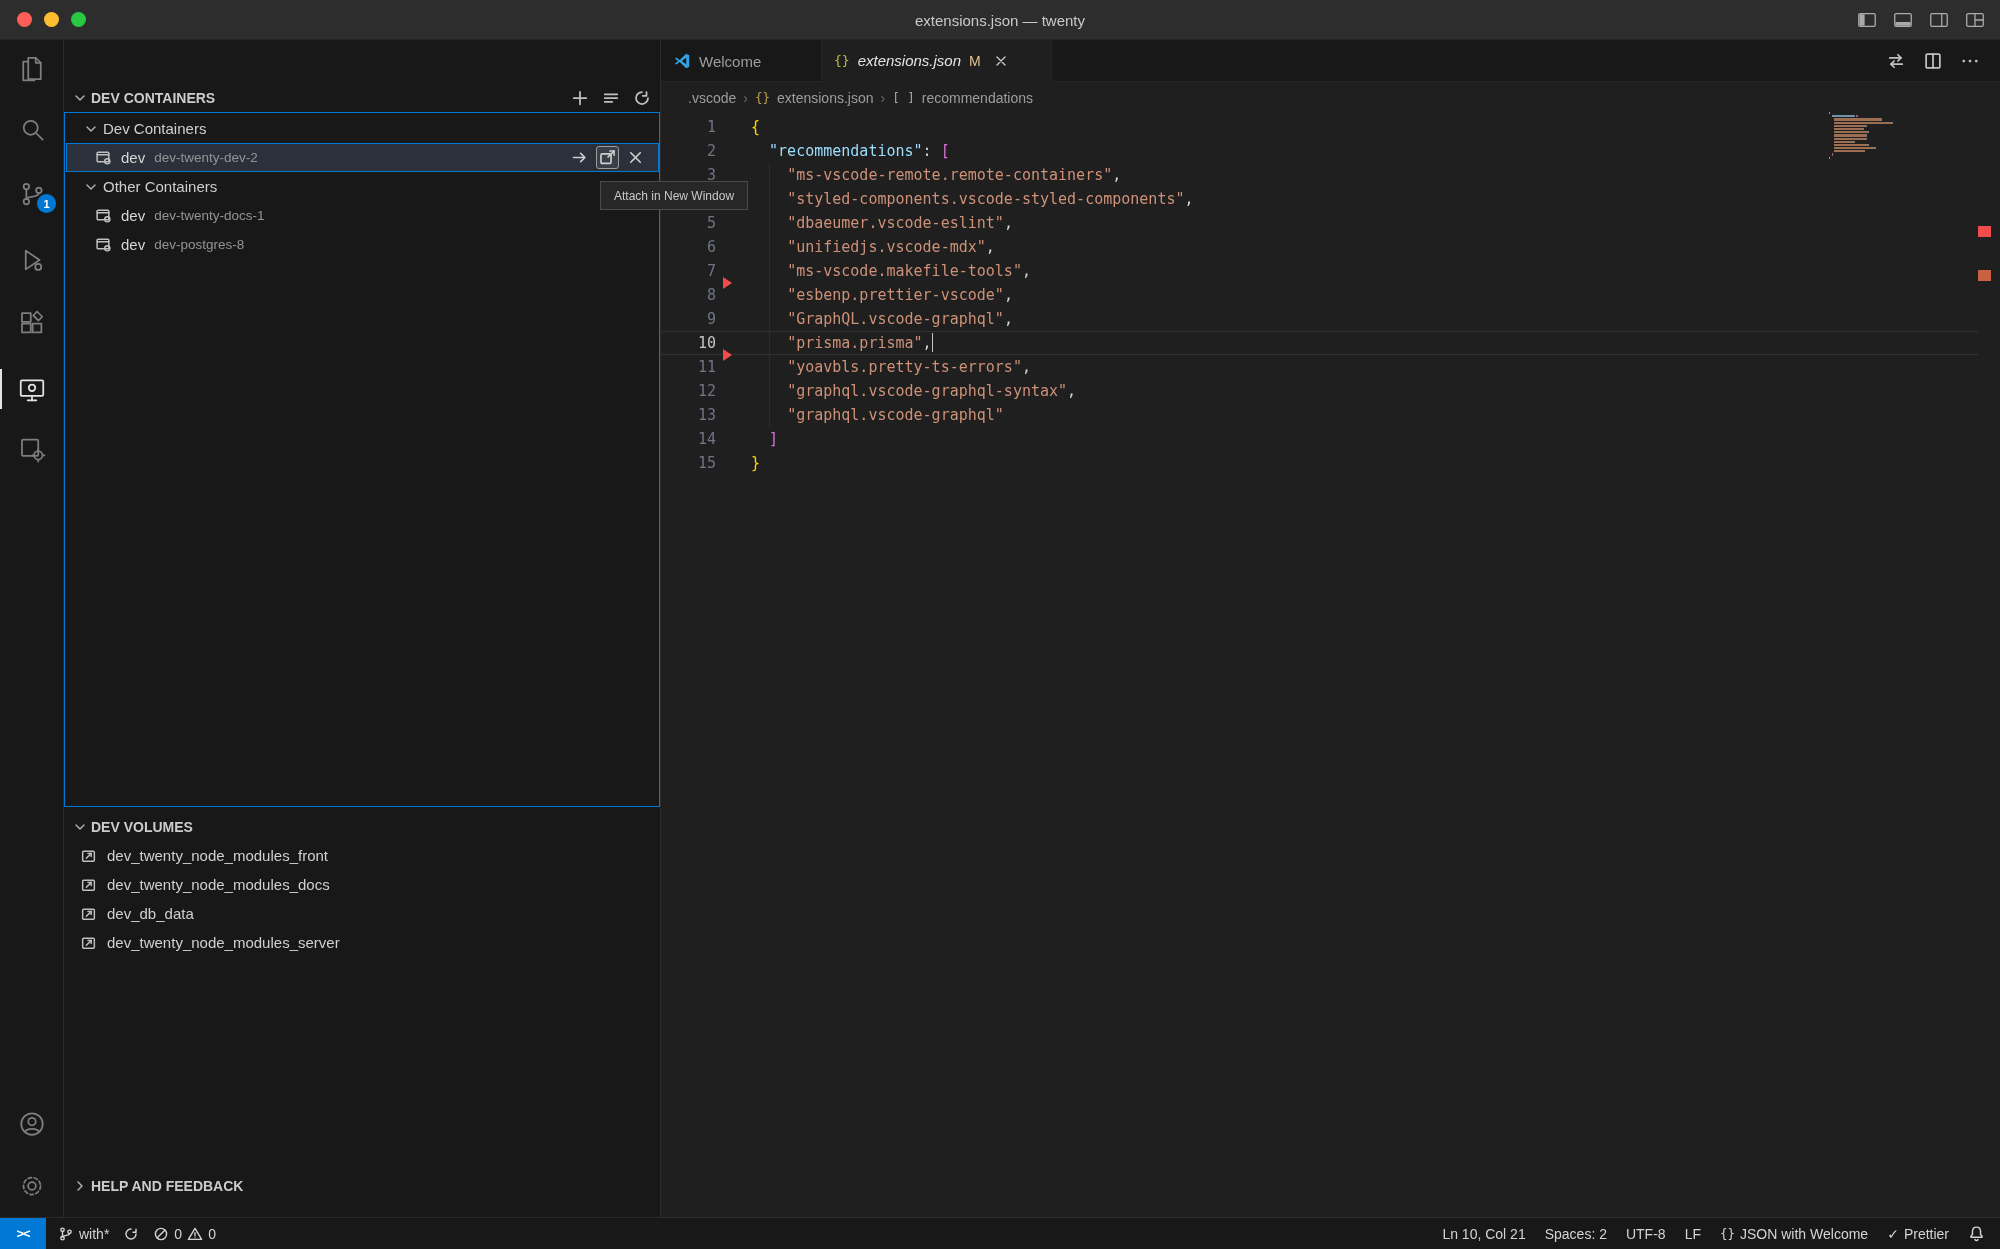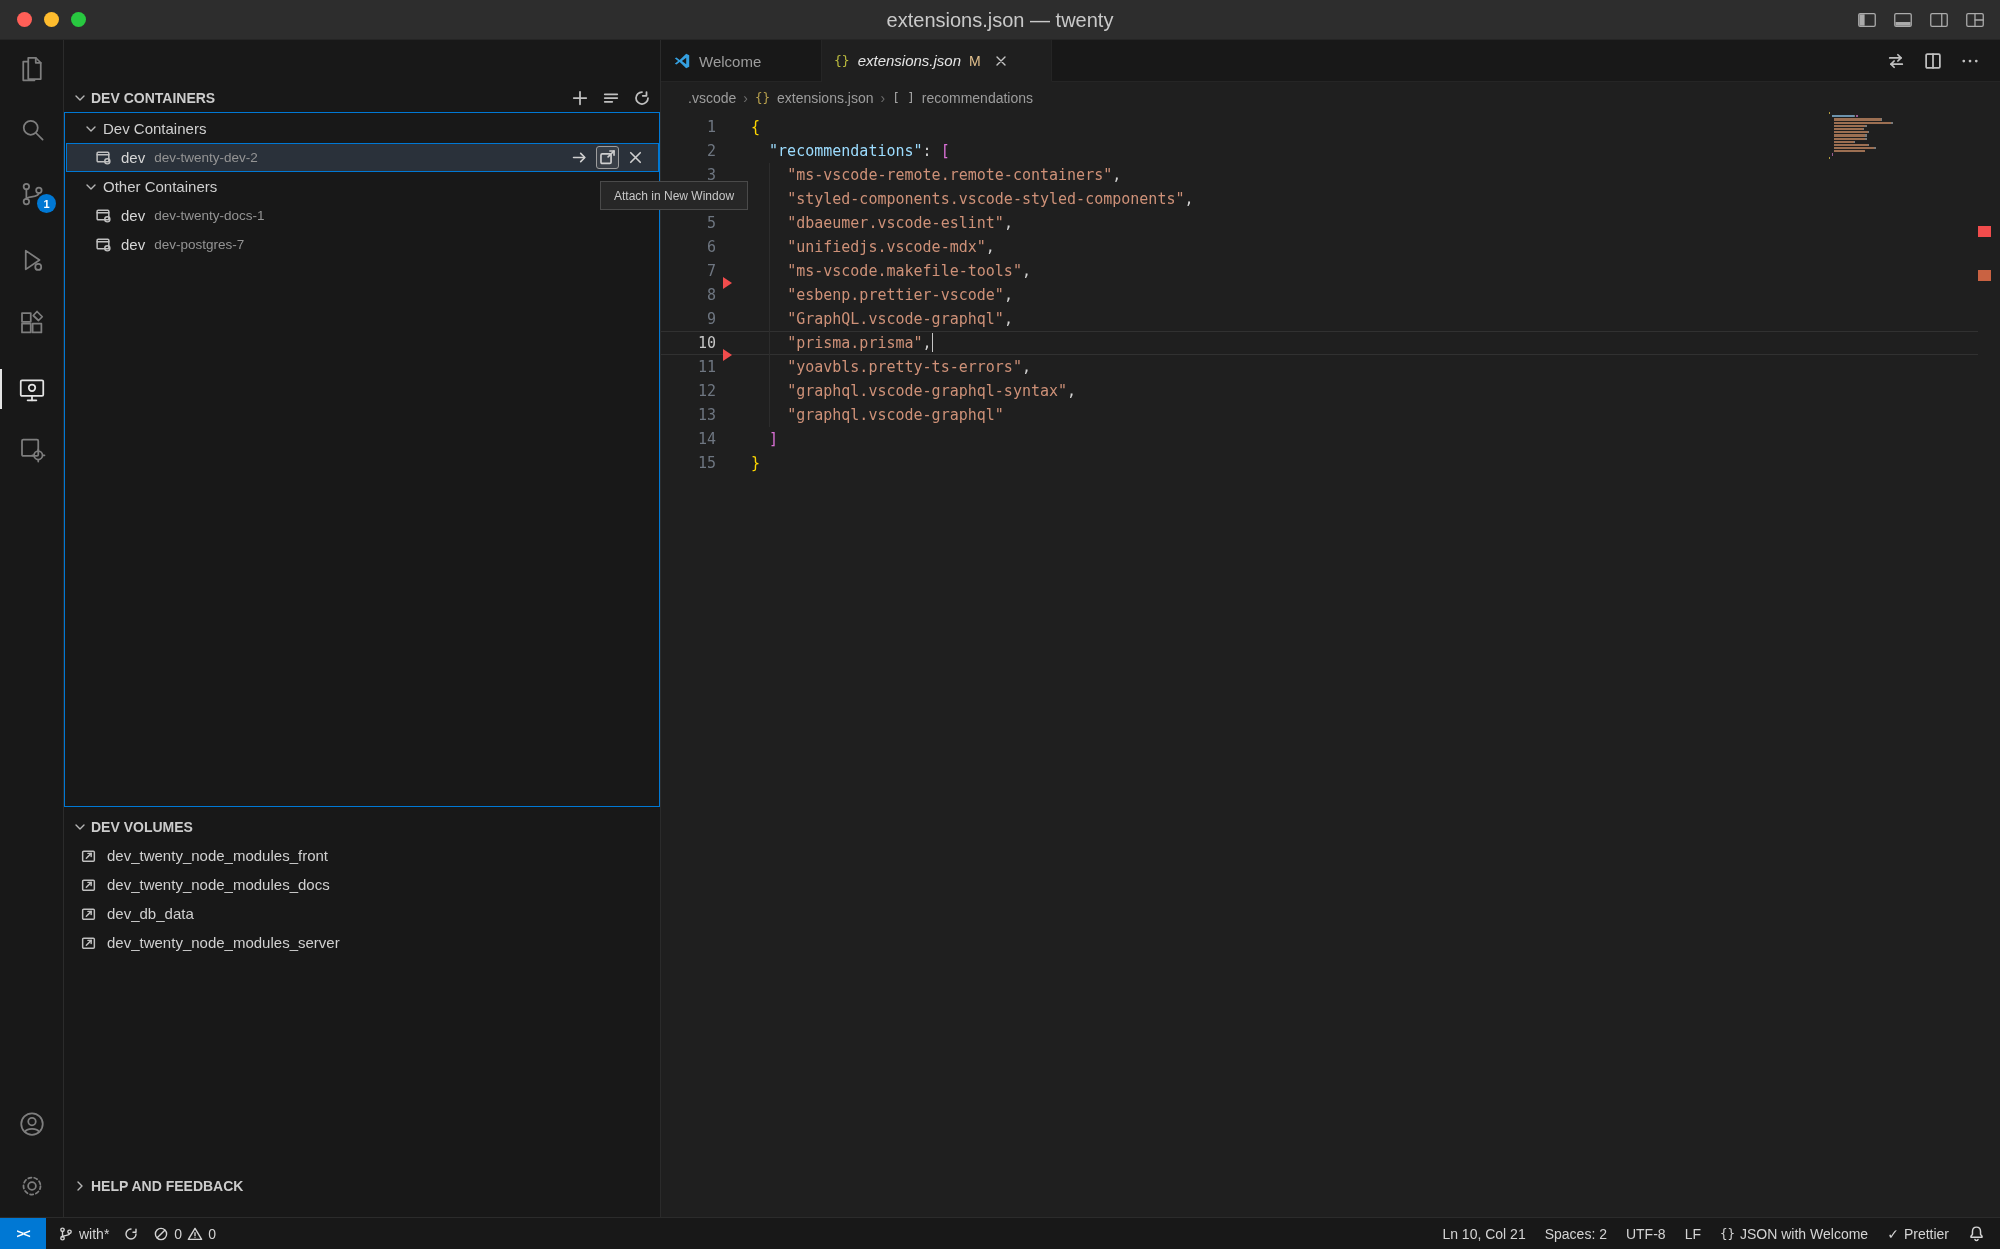--- a/index.html
+++ b/index.html
@@ -8,21 +8,21 @@
   svg{display:block;}
   .ic{stroke:currentColor;fill:none;stroke-width:1.4;stroke-linecap:round;stroke-linejoin:round;}
 
   
   .titlebar{position:absolute;left:0;top:0;width:2000px;height:40px;background:#2d2d2d;
             border-bottom:1px solid #252525;box-sizing:border-box;}
   .traffic{position:absolute;left:17px;top:12px;display:flex;gap:12px;}
   .tl{width:15px;height:15px;border-radius:50%;}
   .tl.red{background:#ff5f57}.tl.yellow{background:#febc2e}.tl.green{background:#28c840}
   .win-title{position:absolute;left:0;right:0;top:0;height:40px;display:flex;align-items:center;justify-content:center;
-             font-size:20px;color:#c9c9c9;pointer-events:none;}
+             font-size:15px;color:#c9c9c9;pointer-events:none;}
   .tb-icons{position:absolute;right:14px;top:0;height:40px;display:flex;align-items:center;gap:14px;color:#ababab;}
 
   
   .activitybar{position:absolute;left:0;top:40px;width:64px;height:1177px;background:#181818;
                border-right:1px solid #2b2b2b;box-sizing:border-box;}
   .act-item{position:absolute;left:0;width:63px;height:44px;display:flex;align-items:center;justify-content:center;color:#7e7e7e;}
   .act-item.active{color:#e4e4e4;}
   .act-item.active::before{content:"";position:absolute;left:0;top:2px;bottom:2px;width:2px;background:#e4e4e4;}
   .act-badge{position:absolute;right:7px;bottom:3px;width:19px;height:19px;border-radius:50%;background:#0078d4;
              color:#fff;font-size:11px;display:flex;align-items:center;justify-content:center;font-weight:700;}
@@ -304,21 +304,21 @@
       </div>
       <div class="trow" style="top:117px">
         <span class="item-ic">
           <svg width="17" height="17" viewBox="0 0 16 16" class="ic">
               <rect x="2" y="3" width="11" height="9" rx="1"></rect>
               <path d="M2 5.5h11"></path>
               <circle cx="11.6" cy="11.6" r="2.4"></circle>
             </svg>
           </span>
         <span class="iname">dev</span>
-        <span class="idesc">dev-postgres-7</span>
+        <span class="idesc">dev-postgres-8</span>
       </div>
     </div>
 
     <div class="sec-header" style="top:773px">
       <span class="chev">
         <svg width="16" height="16" viewBox="0 0 16 16" class="ic">
             <polyline points="4,6 8,10 12,6"></polyline>
           </svg>
         </span>
       <span class="lbl">DEV VOLUMES</span>

